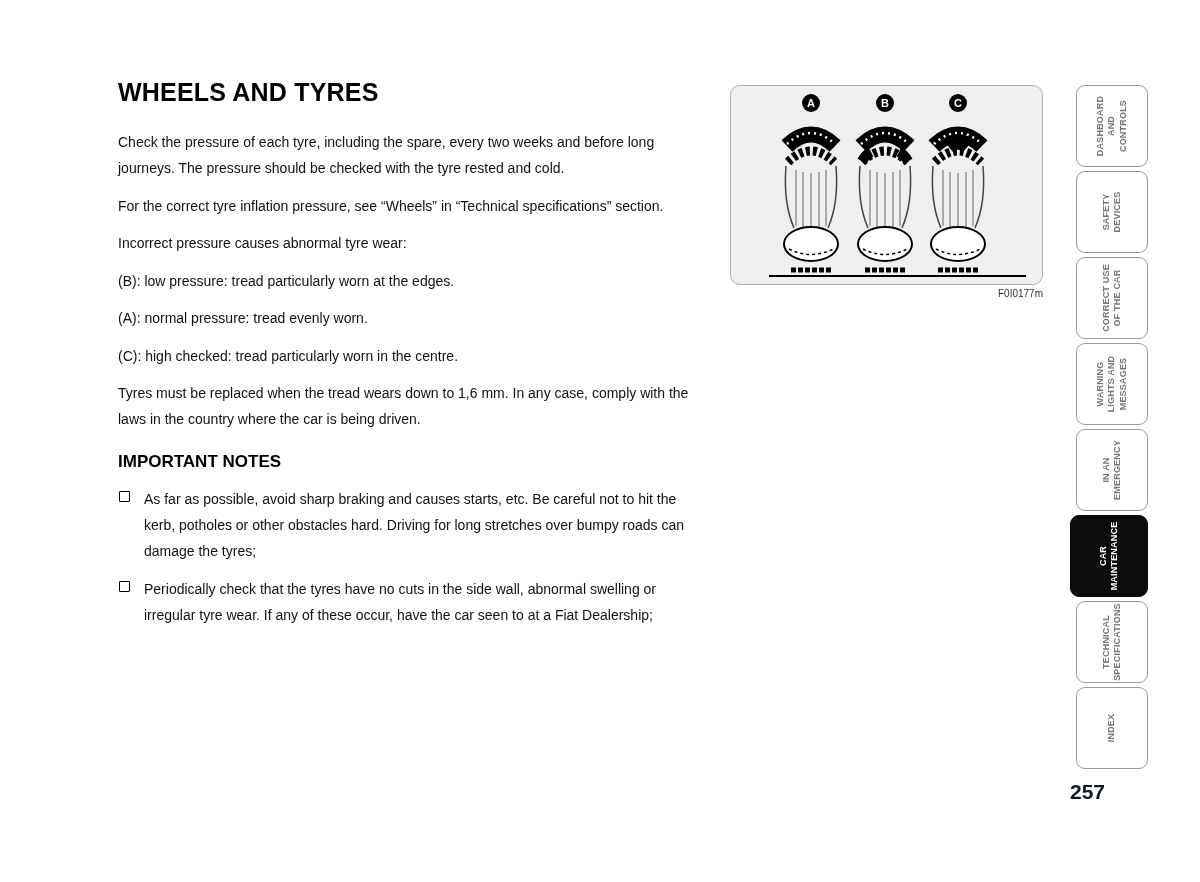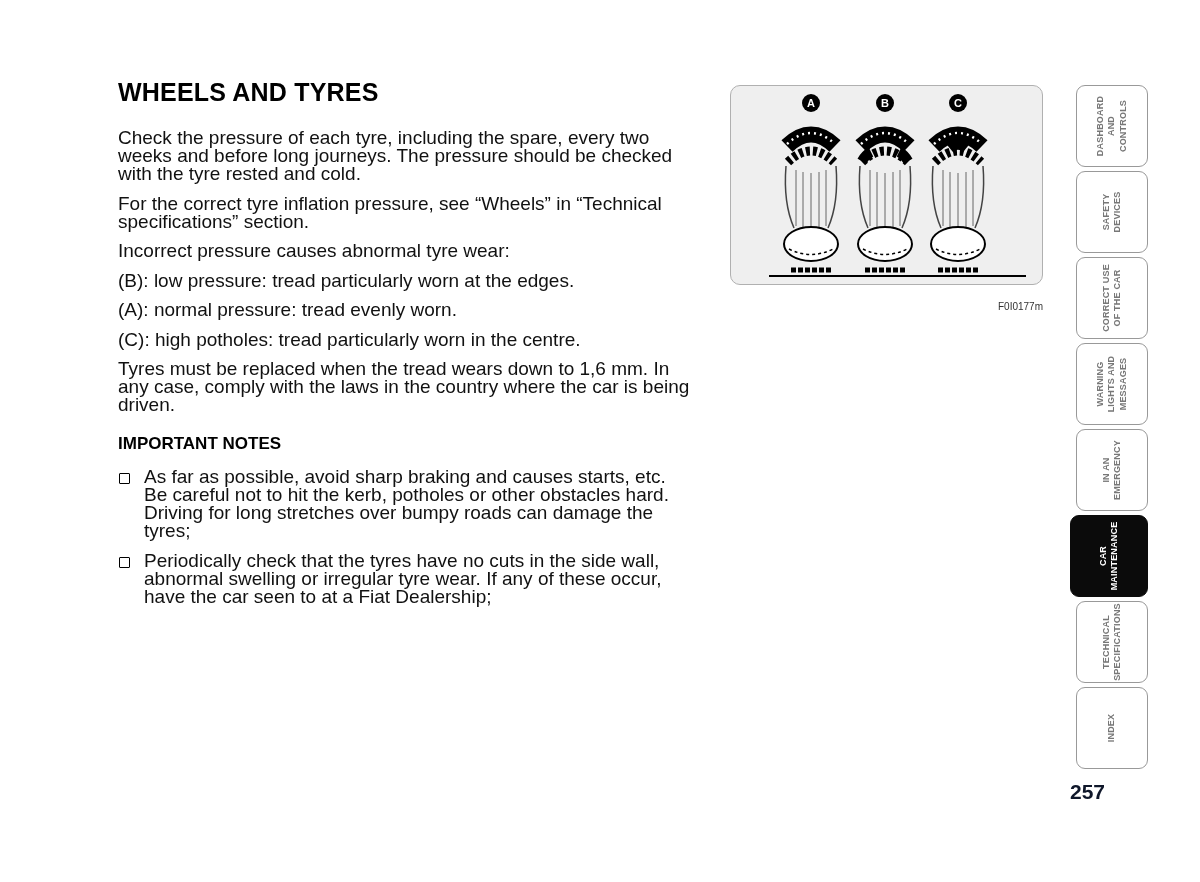--- a/index.html
+++ b/index.html
@@ -3,21 +3,21 @@
 <meta charset="utf-8">
 <style>
   html,body{margin:0;padding:0;}
   body{
     width:1200px;height:882px;background:#ffffff;position:relative;overflow:hidden;
     font-family:"Liberation Sans", sans-serif;color:#111;
   }
   
   .article{position:absolute;left:118px;top:78px;width:576px;}
   .article h1{font-size:25px;font-weight:bold;margin:0 0 22px 0;letter-spacing:.2px;color:#000;}
-  .article p{font-size:19px;line-height:18px;margin:0 0 11.5px 0;}
+  .article p{font-size:14px;line-height:26px;margin:0 0 11.5px 0;}
   .article h2{font-size:17px;font-weight:bold;margin:20px 0 14px 0;color:#000;}
   .note{display:flex;margin:0 0 12px 0;}
   .note .bullet{
     flex:0 0 auto;width:9px;height:9px;border:1.6px solid #000;border-radius:1px;
     margin:5px 14px 0 1px;background:#fff;box-shadow:1.5px 1.5px 0 #fff;
   }
   .note p{margin:0;}
   
   .figure{
     position:absolute;left:730px;top:85px;width:313px;height:200px;margin:0;
@@ -26,21 +26,21 @@
   .fig-label{
     position:absolute;top:8px;width:18px;height:18px;border-radius:50%;
     background:#000;color:#fff;font-size:11px;font-weight:bold;
     display:flex;align-items:center;justify-content:center;
   }
   .fig-label.a{left:71px;} .fig-label.b{left:145px;} .fig-label.c{left:218px;}
   .tyre{position:absolute;top:30px;}
   .tyre.a{left:48px;} .tyre.b{left:122px;} .tyre.c{left:195px;}
   .ground-line{position:absolute;left:38px;right:16px;bottom:7px;border-top:2px solid #000;}
   .fig-code{
-    position:absolute;left:950px;top:301px;width:93px;text-align:right;
+    position:absolute;left:950px;top:288px;width:93px;text-align:right;
     font-size:10px;color:#333;
   }
   
   .tabs{position:absolute;left:1076px;top:85px;width:72px;display:flex;flex-direction:column;gap:4px;}
   .tab{
     position:relative;height:82px;box-sizing:border-box;background:#fff;
     border:1px solid #999;border-radius:9px;cursor:pointer;
   }
   .tab-label{
     position:absolute;left:50%;top:50%;width:80px;
@@ -56,21 +56,21 @@
 </head>
 <body>
 
 <main class="article">
   <h1>WHEELS AND TYRES</h1>
   <p>Check the pressure of each tyre, including the spare, every two weeks and before long journeys. The pressure should be checked with the tyre rested and cold.</p>
   <p>For the correct tyre inflation pressure, see “Wheels” in “Technical specifications” section.</p>
   <p>Incorrect pressure causes abnormal tyre wear:</p>
   <p>(B): low pressure: tread particularly worn at the edges.</p>
   <p>(A): normal pressure: tread evenly worn.</p>
-  <p>(C): high potholes: tread particularly worn in the centre.</p>
+  <p>(C): high checked: tread particularly worn in the centre.</p>
   <p>Tyres must be replaced when the tread wears down to 1,6 mm. In any case, comply with the laws in the country where the car is being driven.</p>
 
   <h2>IMPORTANT NOTES</h2>
 
   <div class="note">
     <span class="bullet"></span>
     <p>As far as possible, avoid sharp braking and causes starts, etc. Be careful not to hit the kerb, potholes or other obstacles hard. Driving for long stretches over bumpy roads can damage the tyres;</p>
   </div>
   <div class="note">
     <span class="bullet"></span>

